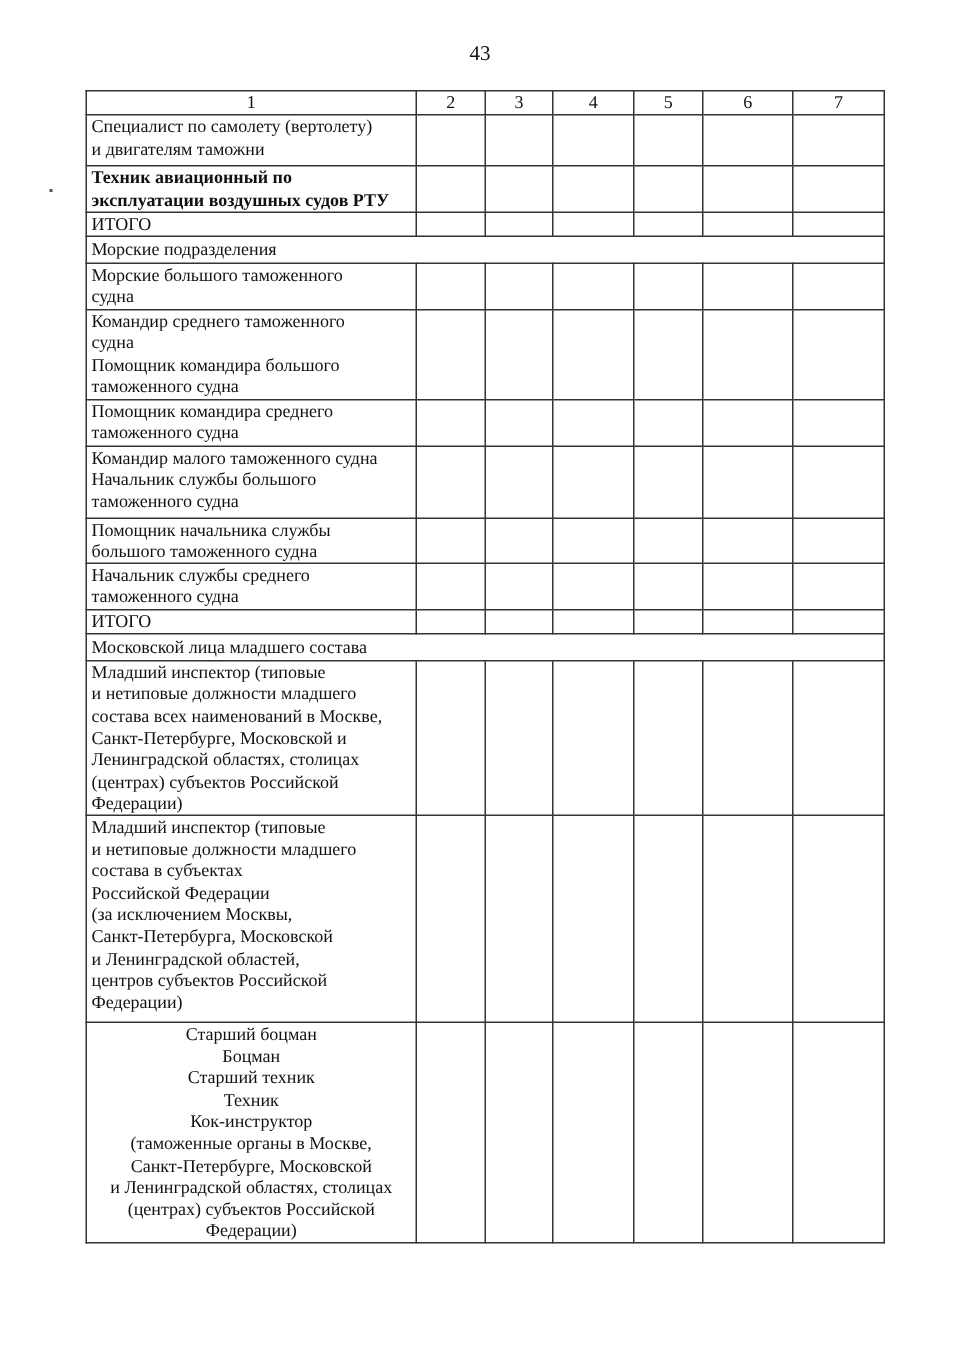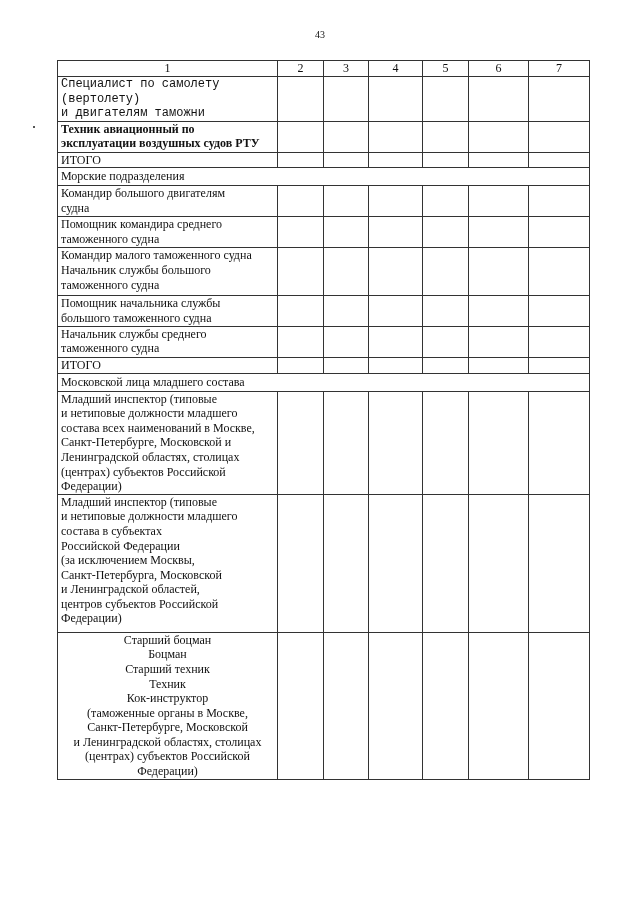--- a/index.html
+++ b/index.html
@@ -1,19 +1,19 @@
 <!DOCTYPE html>
 <html><head>
 <meta charset="utf-8">
 <style>
   html, body { margin: 0; padding: 0; background: #ffffff; }
   body { width: 640px; height: 905px; position: relative; overflow: hidden;
          font-family: "Liberation Serif", "DejaVu Serif", serif; color: #111; }
   .page-number { position: absolute; top: 29px; left: 0; width: 640px; text-align: center;
-                 font-size: 10px; }
+                 font-size: 14px; }
   .speck { position: absolute; left: 33px; top: 126px; width: 2px; height: 2px; background: #555; }
   table.grid { position: absolute; left: 57px; top: 60px; border-collapse: collapse;
                table-layout: fixed; width: 532px; }
   table.grid td { border: 1px solid #333; padding: 0 3px; font-size: 12px; line-height: 14.6px;
                   vertical-align: top; }
   table.grid col.c1 { width: 220px; }
   table.grid col.c2 { width: 46px; }
   table.grid col.c3 { width: 45px; }
   table.grid col.c4 { width: 54px; }
   table.grid col.c5 { width: 46px; }
@@ -44,21 +44,21 @@
     <tr class="hdr">
       <td>1</td>
       <td>2</td>
       <td>3</td>
       <td>4</td>
       <td>5</td>
       <td>6</td>
       <td>7</td>
     </tr>
   <tr>
-        <td class="name" style="height: 33px; font-family: Liberation Mono, monospace;">Специалист по самолету (вертолету)
+        <td class="name" style="height: 33px;">Специалист по самолету (вертолету)
 и двигателям таможни</td>
         <td class="empty"></td>
         <td class="empty"></td>
         <td class="empty"></td>
         <td class="empty"></td>
         <td class="empty"></td>
         <td class="empty"></td>
       </tr>
       <tr>
         <td class="name" style="height: 30px; font-weight: bold;">Техник авиационный по
@@ -76,22 +76,34 @@
         <td class="empty"></td>
         <td class="empty"></td>
         <td class="empty"></td>
         <td class="empty"></td>
         <td class="empty"></td>
       </tr>
       <tr class="section">
         <td colspan="7">Морские подразделения</td>
       </tr>
       <tr>
-        <td class="name" style="height: 30px;">Командир большого двигателям
+        <td class="name" style="height: 30px;">Морские большого таможенного
 судна</td>
+        <td class="empty"></td>
+        <td class="empty"></td>
+        <td class="empty"></td>
+        <td class="empty"></td>
+        <td class="empty"></td>
+        <td class="empty"></td>
+      </tr>
+      <tr>
+        <td class="name" style="height: 59px;">Командир среднего таможенного
+судна
+Помощник командира большого
+таможенного судна</td>
         <td class="empty"></td>
         <td class="empty"></td>
         <td class="empty"></td>
         <td class="empty"></td>
         <td class="empty"></td>
         <td class="empty"></td>
       </tr>
       <tr>
         <td class="name" style="height: 30px; margin-top: 20px;">Помощник командира среднего
 таможенного судна</td>

